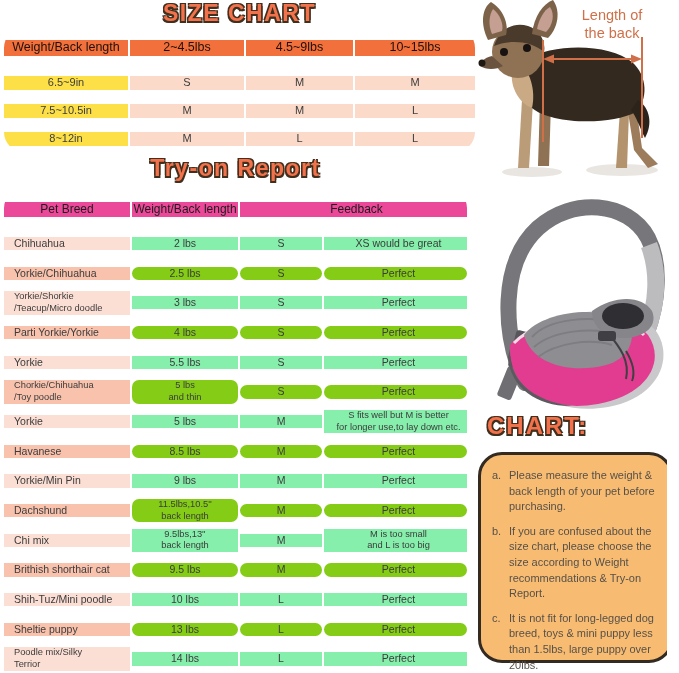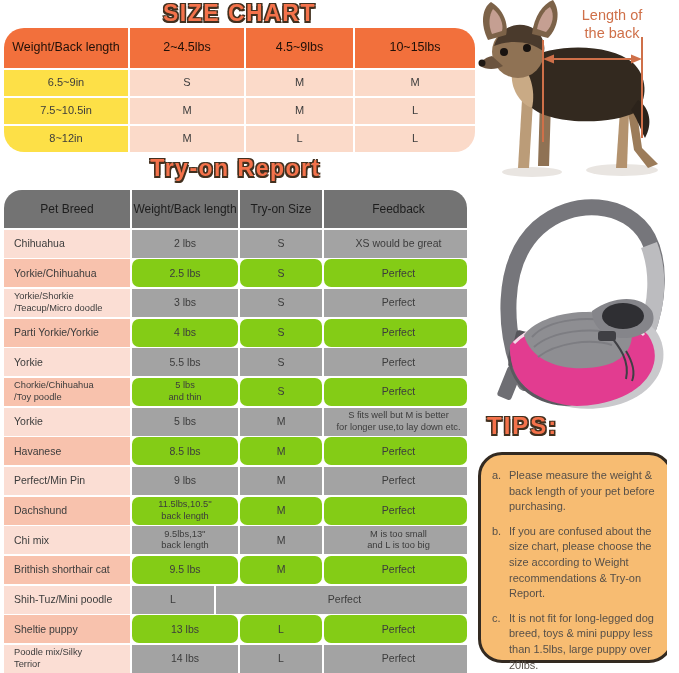--- a/index.html
+++ b/index.html
@@ -14,21 +14,21 @@
     text-shadow:-1.5px -1.5px 0 #42301f,1.5px -1.5px 0 #42301f,
                 -1.5px 1.5px 0 #42301f,1.5px 1.5px 0 #42301f,0 2px 0 #42301f;
     white-space:pre;
   }
   #size-title{left:4px;top:0px;width:471px;font-size:23px;}
   #tryon-title{left:4px;top:155px;width:463px;font-size:23px;}
   #tips-title{left:487px;top:412px;width:120px;text-align:left;font-size:24px;letter-spacing:2px;}
 
   
   .tbl{position:absolute;display:flex;flex-direction:column;overflow:hidden;}
-  .row{display:flex;gap:2px;}
+  .row{display:flex;gap:2px;align-items:center;}
   .cell{
     display:flex;align-items:center;justify-content:center;text-align:center;
     white-space:pre-line;color:#3c3c3c;line-height:1.25;box-sizing:border-box;
   }
   .cell.left{justify-content:flex-start;text-align:left;padding-left:10px;}
 
   
   #size-table{left:4px;top:28px;width:471px;height:124px;border-radius:20px;gap:2px;}
   #size-table .hrow{height:40px;flex:0 0 40px;}
   #size-table .hrow .cell{background:#f2703c;color:#201008;font-size:12.5px;}
@@ -37,30 +37,30 @@
   #size-table .drow .cell:not(.c0){background:#fbdac9;font-size:11px;}
   #size-table .c0{flex:0 0 124px;}
   #size-table .c1{flex:0 0 114px;}
   #size-table .c2{flex:0 0 107px;}
   #size-table .c3{flex:1;}
 
   
   #tryon-table{left:4px;top:190px;width:463px;height:483px;border-radius:18px 18px 0 0;gap:1.5px;}
   #tryon-table .row{gap:2px;}
   #tryon-table .hrow{flex:0 0 38px;}
-  #tryon-table .hrow .cell{background:#737373;color:#1d1d1d;font-size:12px;}
+  #tryon-table .hrow .cell{background:#ec4899;color:#1d1d1d;font-size:12px;}
   #tryon-table .drow{flex:1;}
   #tryon-table .c0{flex:0 0 126px;}
   #tryon-table .c1{flex:0 0 106px;}
   #tryon-table .c2{flex:0 0 82px;}
   #tryon-table .c3{flex:1;padding-left:6px;}
   #tryon-table .drow .cell{font-size:10.5px;}
   #tryon-table .drow .cell.sm{font-size:9.3px;}
   #tryon-table .drow.lt .c0{background:#fbded4;}
-  #tryon-table .drow.lt .cell:not(.c0){background:#a3a3a3;}
+  #tryon-table .drow.lt .cell:not(.c0){background:#86efac;}
   #tryon-table .drow.dk .c0{background:#f8c2ad;}
   #tryon-table .drow.dk .cell:not(.c0){background:#84cc16;border-radius:7px;}
 
   
   #dog-figure{position:absolute;left:470px;top:0px;width:209px;height:180px;}
   #back-length-label{
     position:absolute;left:556px;top:6px;width:112px;text-align:center;
     color:#cf7049;font-size:14.5px;line-height:1.25;white-space:pre-line;
   }
   #bag-figure{position:absolute;left:480px;top:183px;width:195px;height:228px;}
@@ -147,21 +147,20 @@
   </div>
   <div id="back-length-label">Length of
 the back</div>
 
   <div id="tryon-title" class="bubble">Try-on Report</div>
 
   <div id="tryon-table" class="tbl">
     <div class="row hrow">
       <div class="cell c0">Pet Breed</div>
       <div class="cell c1">Weight/Back length</div>
-      <div class="cell c2">Try-on Size</div>
       <div class="cell c3">Feedback</div>
     </div>
 
     <div class="row drow lt">
       <div class="cell c0 left">Chihuahua</div>
       <div class="cell c1">2 lbs</div>
       <div class="cell c2">S</div>
       <div class="cell c3">XS would be great</div>
     </div>
     <div class="row drow dk">
@@ -204,21 +203,21 @@
       <div class="cell c3 sm">S fits well but M is better
 for longer use,to lay down etc.</div>
     </div>
     <div class="row drow dk">
       <div class="cell c0 left">Havanese</div>
       <div class="cell c1">8.5 lbs</div>
       <div class="cell c2">M</div>
       <div class="cell c3">Perfect</div>
     </div>
     <div class="row drow lt">
-      <div class="cell c0 left">Perfect/Min Pin</div>
+      <div class="cell c0 left">Yorkie/Min Pin</div>
       <div class="cell c1">9 lbs</div>
       <div class="cell c2">M</div>
       <div class="cell c3">Perfect</div>
     </div>
     <div class="row drow dk">
       <div class="cell c0 left">Dachshund</div>
       <div class="cell c1 sm">11.5lbs,10.5''
 back length</div>
       <div class="cell c2">M</div>
       <div class="cell c3">Perfect</div>
@@ -232,20 +231,21 @@
 and L is too big</div>
     </div>
     <div class="row drow dk">
       <div class="cell c0 left">Brithish shorthair cat</div>
       <div class="cell c1">9.5 lbs</div>
       <div class="cell c2">M</div>
       <div class="cell c3">Perfect</div>
     </div>
     <div class="row drow lt">
       <div class="cell c0 left">Shih-Tuz/Mini poodle</div>
+      <div class="cell c1">10 lbs</div>
       <div class="cell c2">L</div>
       <div class="cell c3">Perfect</div>
     </div>
     <div class="row drow dk">
       <div class="cell c0 left">Sheltie puppy</div>
       <div class="cell c1">13 lbs</div>
       <div class="cell c2">L</div>
       <div class="cell c3">Perfect</div>
     </div>
     <div class="row drow lt">
@@ -280,21 +280,21 @@
       <path d="M58,174 C76,160 110,155 132,162" fill="none" stroke="#7d7d82" stroke-width="2"></path>
 
       <path d="M112,128 C134,112 162,112 172,128 C178,142 166,154 146,155 C128,156 112,146 112,128 Z" fill="#85858a"></path>
       <ellipse cx="143" cy="133" rx="21" ry="13" fill="#2f2f33"></ellipse>
 
       <path d="M128,150 C140,164 150,178 146,196 M146,168 C152,178 156,188 152,198" fill="none" stroke="#3f3f44" stroke-width="2"></path>
       <rect x="118" y="148" width="18" height="10" rx="3" fill="#3f3f44"></rect>
     </svg>
   </div>
 
-  <div id="tips-title" class="bubble">TIPS:</div>
+  <div id="tips-title" class="bubble">CHART:</div>
   <div id="tips-box">
     <div class="tip-item">
       <span class="tip-label">a.</span>
       <span class="tip-text">Please measure the weight &amp; back length of your pet before purchasing.</span>
     </div>
     <div class="tip-item">
       <span class="tip-label">b.</span>
       <span class="tip-text">If you are confused about the size chart, please choose the size according to Weight recommendations &amp; Try-on Report.</span>
     </div>
     <div class="tip-item">

